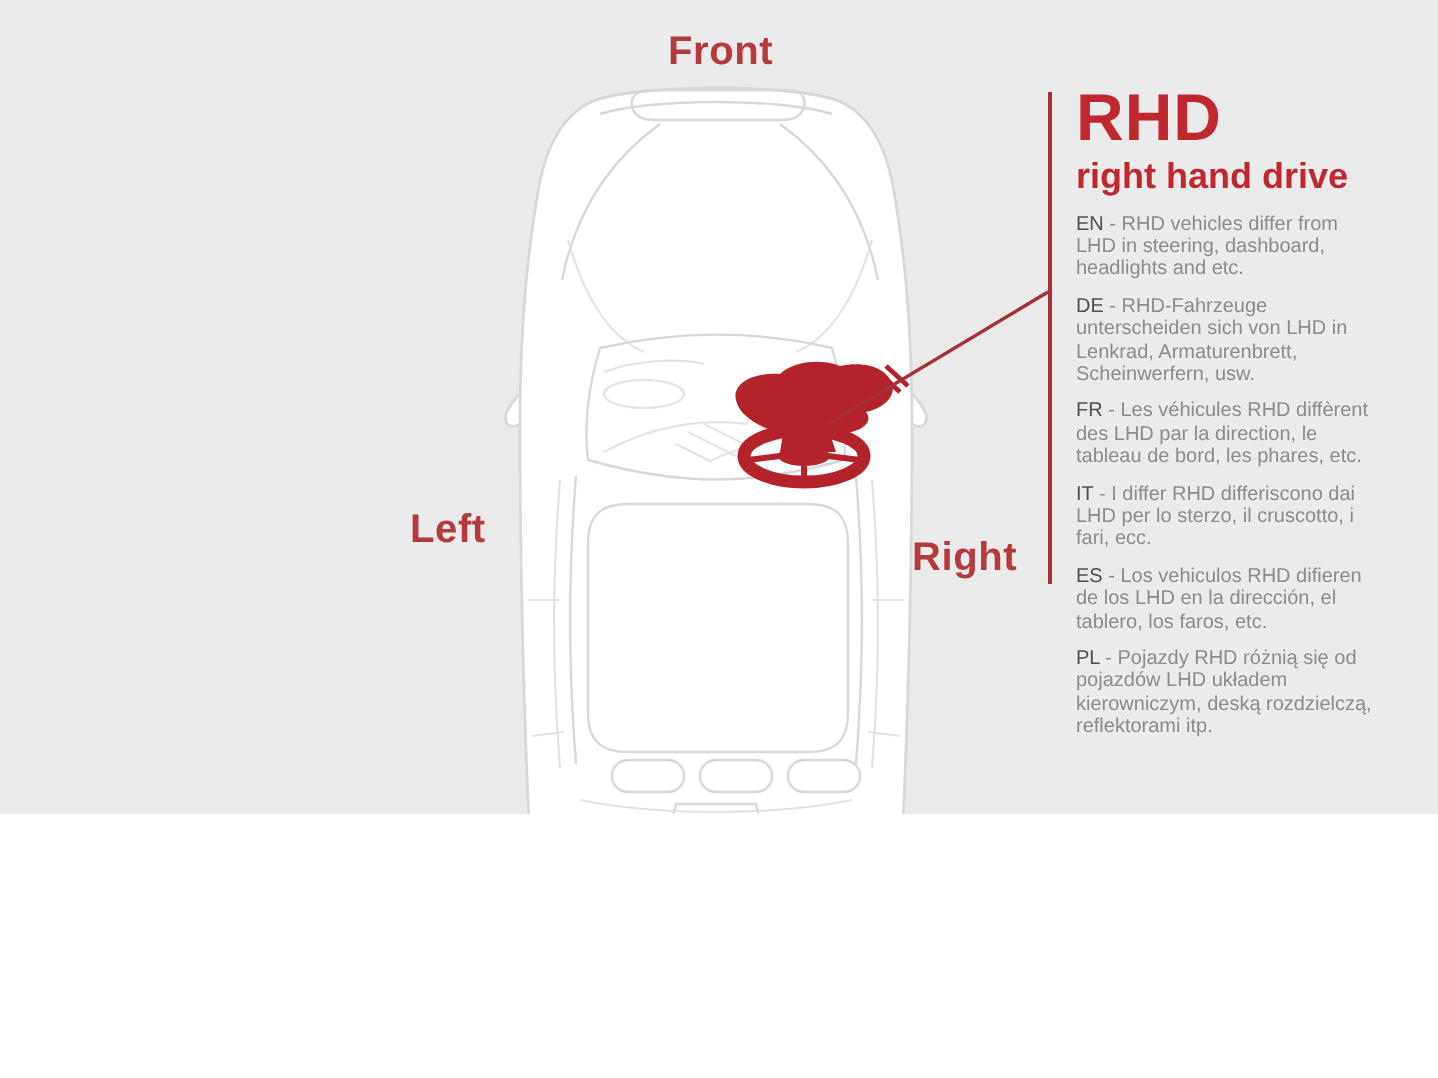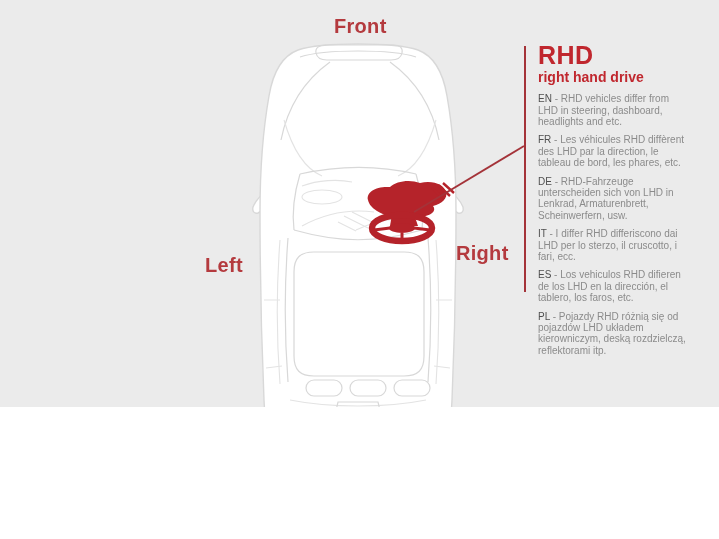--- a/index.html
+++ b/index.html
@@ -13,26 +13,26 @@
   .diagram{position:absolute;left:0;top:0;width:719px;height:539px}
   .cs{fill:#ffffff;stroke:var(--car-stroke);stroke-width:1.4}
   .cl{fill:none;stroke:var(--car-stroke);stroke-width:1.2}
   .cl2{fill:none;stroke:#e3e3e3;stroke-width:1.1}
   .rf{fill:var(--accent-red)}
   .rs{fill:none;stroke:var(--accent-red)}
   .pline{stroke:var(--pointer-red);stroke-width:1.8}
   .label{position:absolute;font-size:20px;font-weight:700;color:var(--label-red);letter-spacing:.3px}
   .lbl-front{left:334px;top:15px}
   .lbl-left{left:205px;top:254px}
-  .lbl-right{left:456px;top:242px}
+  .lbl-right{left:456px;top:268px}
   .lbl-rear{left:339px;top:528px}
   .panel-line{position:absolute;left:524px;top:46px;width:2px;height:246px;background:var(--pointer-red)}
   .rhd-panel{position:absolute;left:538px;top:42px;width:176px}
-  .rhd-title{font-size:25px;font-weight:700;color:var(--panel-red);letter-spacing:.5px;line-height:1.05}
-  .rhd-sub{font-size:14px;font-weight:700;color:var(--panel-red);margin:1px 0 8px}
+  .rhd-title{font-size:33px;font-weight:700;color:var(--panel-red);letter-spacing:.5px;line-height:1.05}
+  .rhd-sub{font-size:18px;font-weight:700;color:var(--panel-red);margin:1px 0 8px}
   .li{margin:0 0 7px;font-size:10px;line-height:1.14;color:var(--body-gray)}
   .li b{color:var(--code-gray);font-weight:400}
   .li span{white-space:pre-line}
   .logo{position:absolute;left:513px;top:448px;width:206px;height:87px;background:var(--logo-bg)}
   .store-row{display:flex;align-items:center;justify-content:center;gap:24px;margin-top:10px}
   .sline{width:36px;height:1px;background:#8c8c8c;box-shadow:0 3px 0 rgba(232,124,38,.75)}
   .store-text{font-size:13px;font-weight:700;font-style:italic;letter-spacing:2px;
               color:var(--logo-black);display:flex;align-items:center}
   .oring{width:7px;height:7px;border:3px solid var(--logo-orange);border-radius:50%;
          display:inline-block;margin:0 2px;transform:skewX(-10deg)}
@@ -105,27 +105,27 @@
   <div class="label lbl-rear">Rear</div>
 
   <div class="panel-line"></div>
 
   <div class="rhd-panel">
     <div class="rhd-title">RHD</div>
     <div class="rhd-sub">right hand drive</div>
     <p class="li"><b>EN</b><span> - RHD vehicles differ from
 LHD in steering, dashboard,
 headlights and etc.</span></p>
-    <p class="li"><b>FR</b><span> - Les véhicules RHD diffèrent
-des LHD par la direction, le
-tableau de bord, les phares, etc.</span></p>
     <p class="li"><b>DE</b><span> - RHD-Fahrzeuge
 unterscheiden sich von LHD in
 Lenkrad, Armaturenbrett,
 Scheinwerfern, usw.</span></p>
+    <p class="li"><b>FR</b><span> - Les véhicules RHD diffèrent
+des LHD par la direction, le
+tableau de bord, les phares, etc.</span></p>
     <p class="li"><b>IT</b><span> - I differ RHD differiscono dai
 LHD per lo sterzo, il cruscotto, i
 fari, ecc.</span></p>
     <p class="li"><b>ES</b><span> - Los vehiculos RHD difieren
 de los LHD en la dirección, el
 tablero, los faros, etc.</span></p>
     <p class="li"><b>PL</b><span> - Pojazdy RHD różnią się od
 pojazdów LHD układem
 kierowniczym, deską rozdzielczą,
 reflektorami itp.</span></p>

